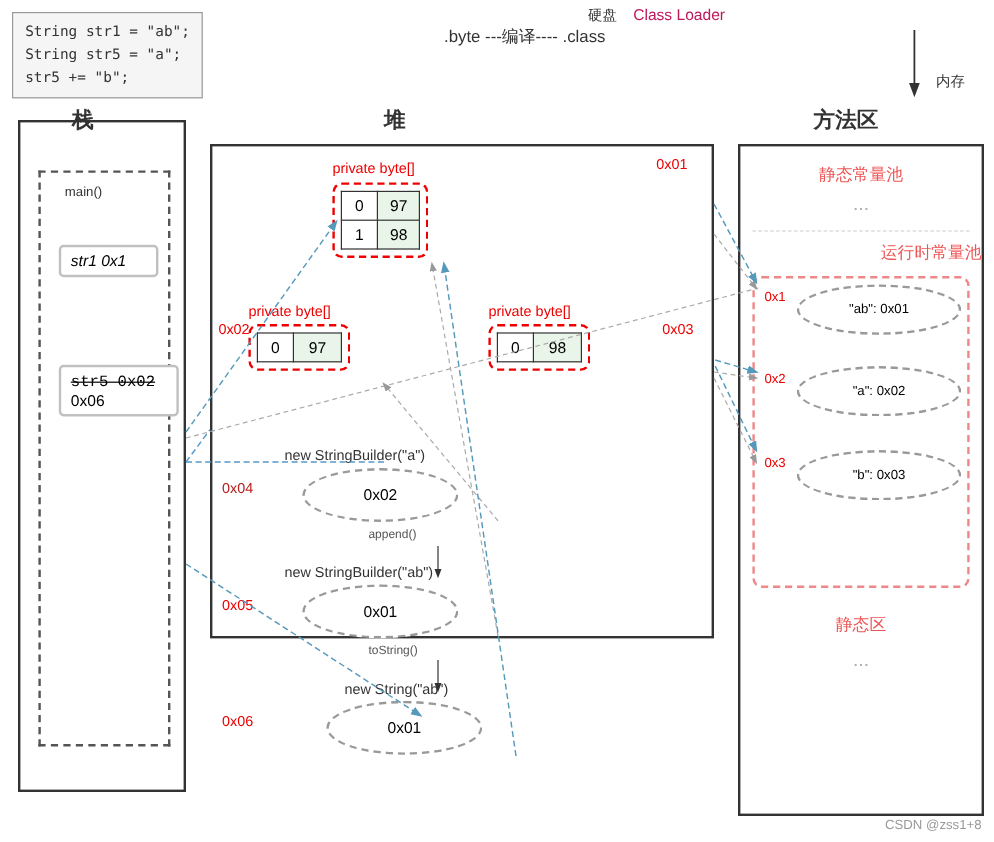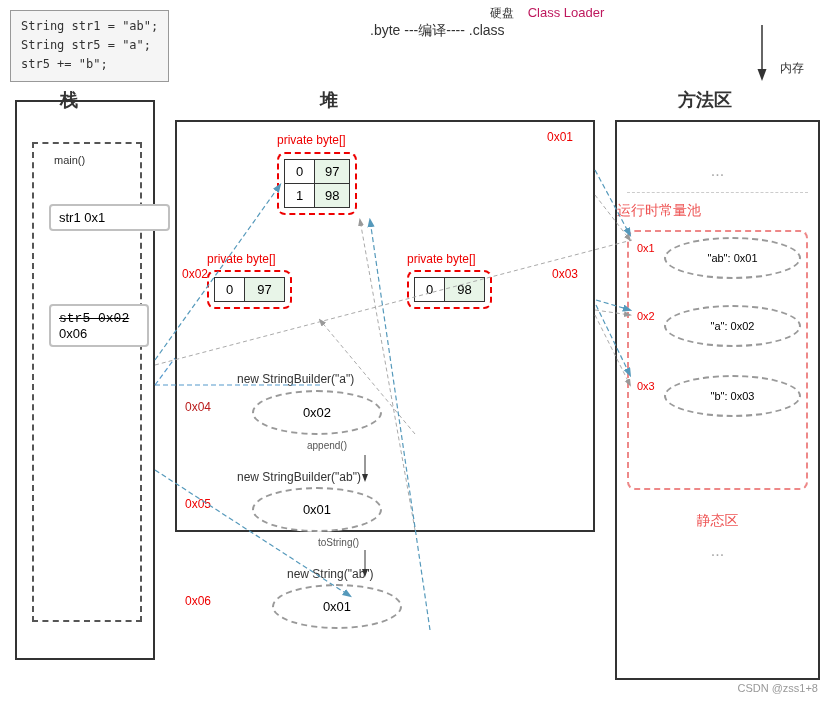--- a/index.html
+++ b/index.html
@@ -63,21 +63,22 @@
       position: absolute;
       border: 2px solid #c0c0c0;
       border-radius: 4px;
       padding: 4px 8px;
       background: #fff;
       font-size: 13px;
     }
     .stack-var1 {
       top: 60px;
       left: 15px;
-      width: 121px;
+      width: 83px;
+      font-style: italic;
     }
     .stack-var2 {
       top: 160px;
       left: 15px;
       width: 100px;
     }
 
     
     .heap-section {
       position: absolute;
@@ -232,39 +233,40 @@
   <div style="position:absolute; top:318px; left:130px; font-size:10px; color:#555;">append()</div>
 
   <div style="position:absolute; top:348px; left:60px; font-size:12px; color:#333;">new StringBuilder("ab")</div>
   <div style="position:absolute; top:375px; left:8px; color:#e00; font-size:12px;">0x05</div>
   <div style="position:absolute; top:365px; left:60px; width:160px; height:50px;">
     <div style="border:2px dashed #999; border-radius:50%; width:130px; height:45px; display:flex; align-items:center; justify-content:center; background:#fff; margin:0 auto;">
       <span style="font-size:13px;">0x01</span>
     </div>
   </div>
 
-  <div style="position:absolute; top:415px; left:141px; font-size:10px; color:#555;">toString()</div>
+  <div style="position:absolute; top:415px; left:130px; font-size:10px; color:#555;">toString()</div>
 
   <div style="position:absolute; top:445px; left:110px; font-size:12px; color:#333;">new String("ab")</div>
   <div style="position:absolute; top:472px; left:8px; color:#e00; font-size:12px;">0x06</div>
   <div style="position:absolute; top:462px; left:80px; width:160px; height:50px;">
     <div style="border:2px dashed #999; border-radius:50%; width:130px; height:45px; display:flex; align-items:center; justify-content:center; background:#fff; margin:0 auto;">
       <span style="font-size:13px;">0x01</span>
     </div>
   </div>
 
 </div>
 
 <div class="method-section">
 
+  <div style="position:absolute; top:15px; left:0; right:0; text-align:center; font-size:14px; color:#e55;">静态常量池</div>
   <div style="position:absolute; top:40px; left:0; right:0; text-align:center; font-size:16px; color:#aaa;">...</div>
 
   <div style="position:absolute; top:70px; left:10px; right:10px; border-top:1px dashed #ccc;"></div>
 
-  <div style="position:absolute; top:80px; left:0; right:0; text-align:left; font-size:14px; color:#e55;">运行时常量池</div>
+  <div style="position:absolute; top:80px; left:0; right:0; text-align:right; font-size:14px; color:#e55;">运行时常量池</div>
 
   <div style="position:absolute; top:108px; left:10px; right:10px; height:260px; border:2px dashed #e88; border-radius:8px;">
 
     <div style="position:absolute; top:10px; left:8px; font-size:11px; color:#e00;">0x1</div>
     <div style="position:absolute; top:5px; left:35px; right:5px; height:42px; border:2px dashed #999; border-radius:50%; display:flex; align-items:center; justify-content:center; background:#fff;">
       <span style="font-size:11px;">"ab": 0x01</span>
     </div>
 
     <div style="position:absolute; top:78px; left:8px; font-size:11px; color:#e00;">0x2</div>
     <div style="position:absolute; top:73px; left:35px; right:5px; height:42px; border:2px dashed #999; border-radius:50%; display:flex; align-items:center; justify-content:center; background:#fff;">

